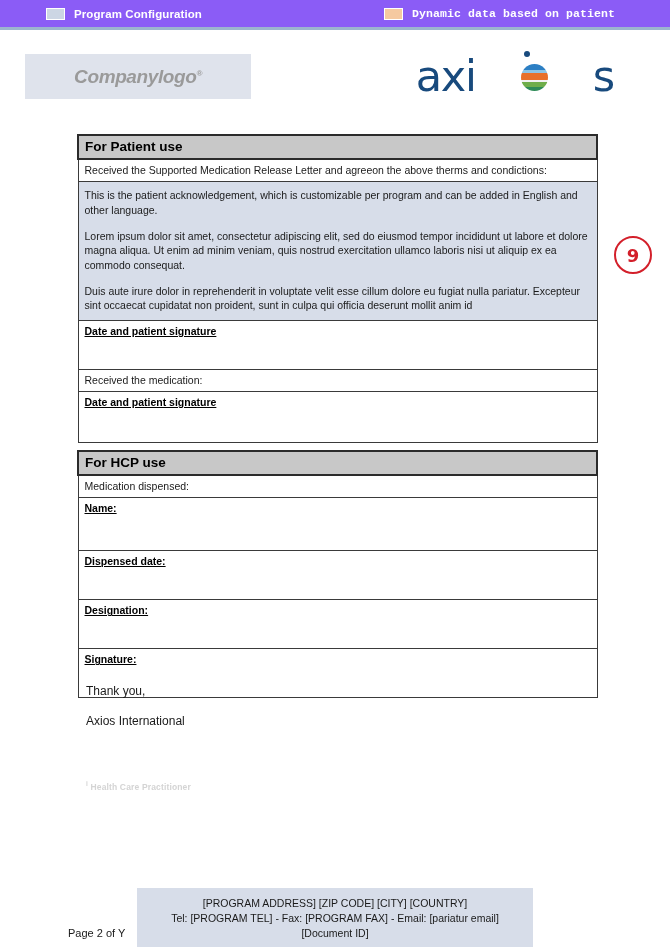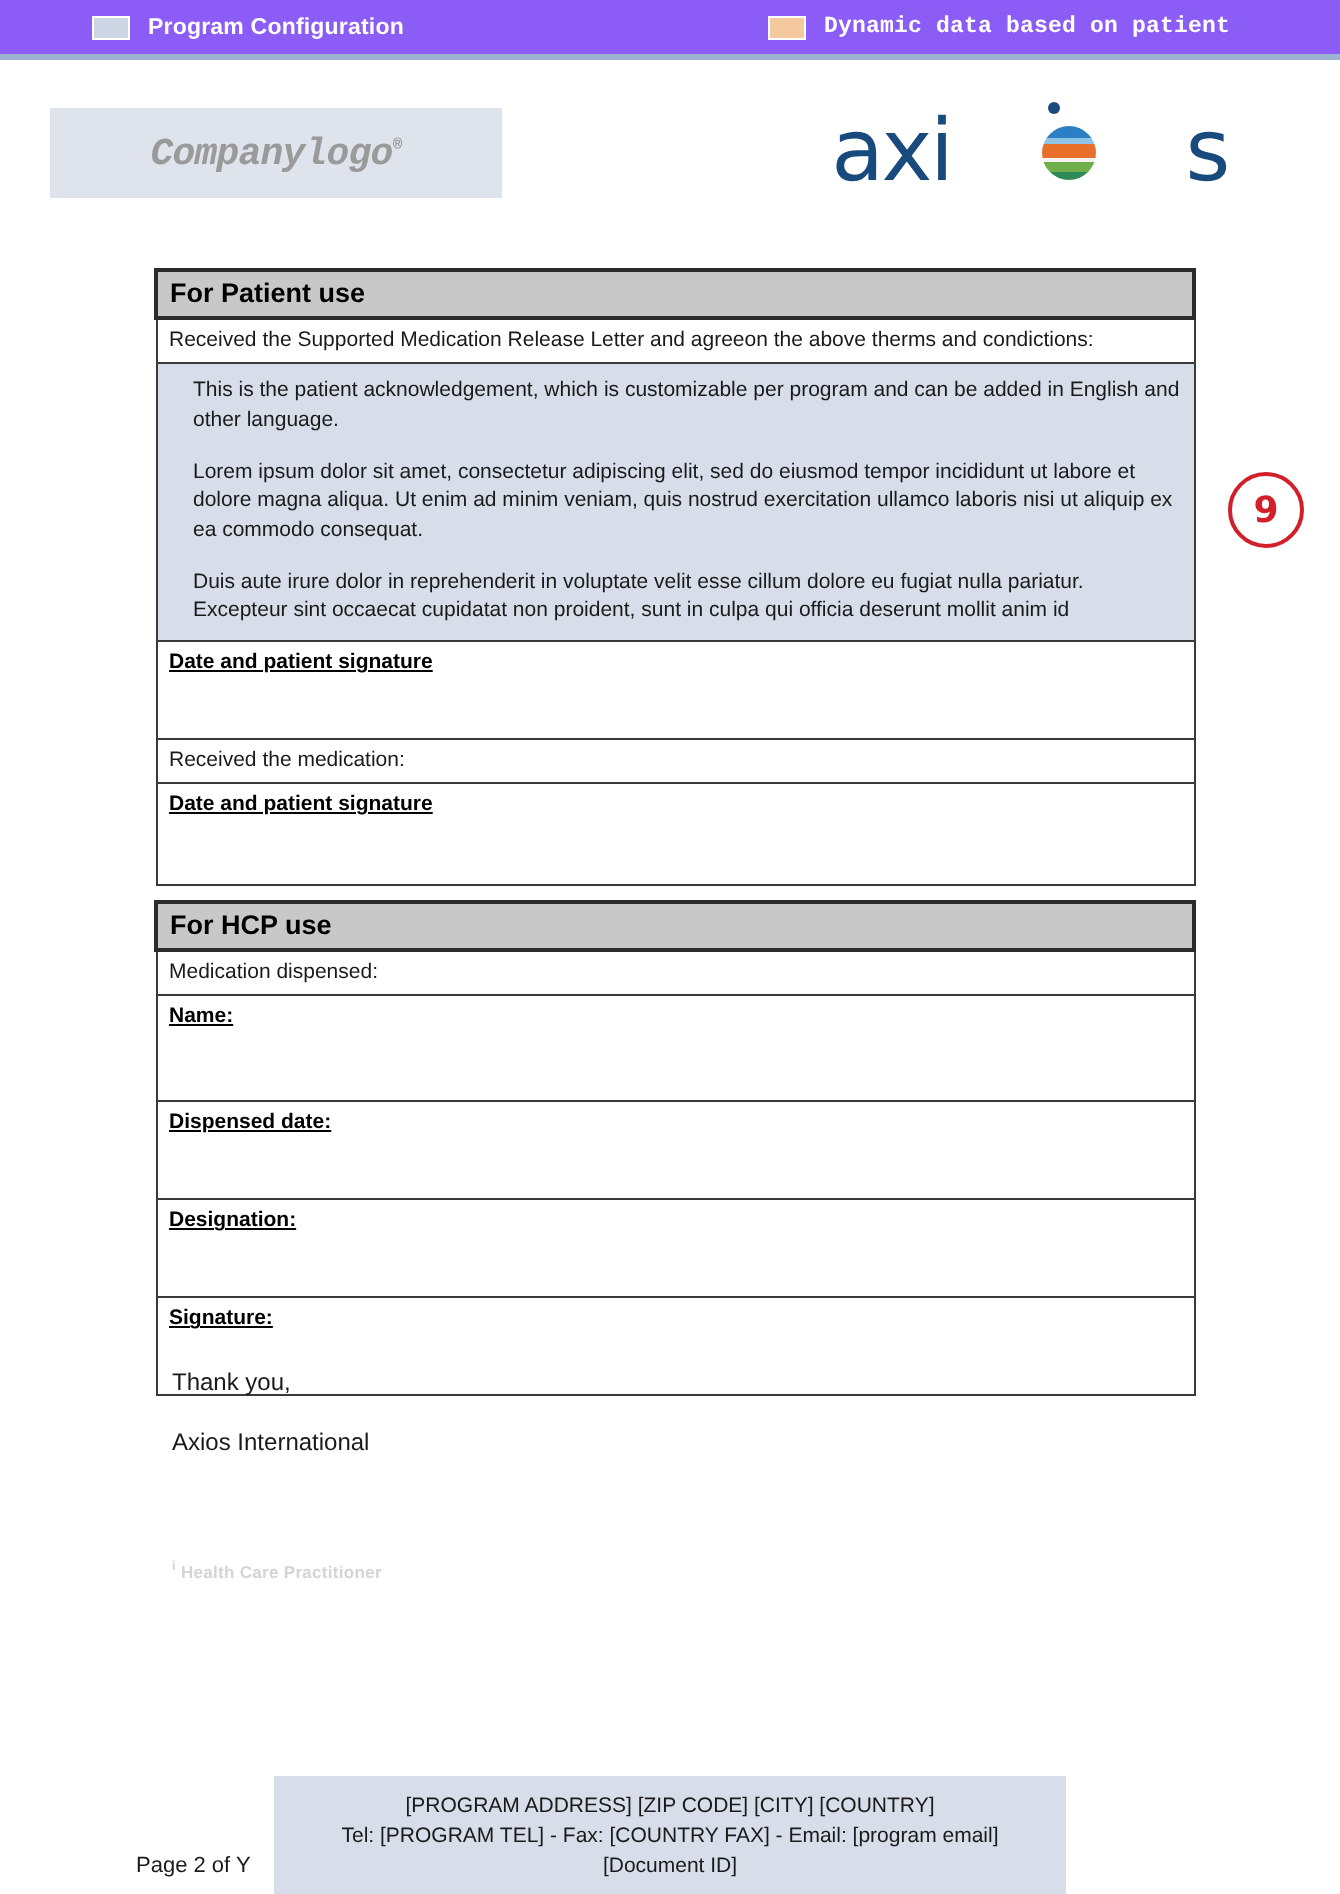--- a/index.html
+++ b/index.html
@@ -66,21 +66,21 @@
     position: absolute;
     left: 25px; top: 24px;
     width: 226px;
     height: 45px;
     background: #dfe3ec;
     display: flex;
     align-items: center;
     justify-content: center;
   }
   .company-logo-text {
-    font-family: Liberation Mono, monospace;
+    font-family: Liberation Sans, sans-serif;
     font-size: 19px;
     font-weight: bold;
     font-style: italic;
     color: #9a9a9a;
     letter-spacing: -0.4px;
   }
   .company-logo-text sup {
     font-size: 8px;
     vertical-align: super;
   }
@@ -163,21 +163,21 @@
     line-height: 1.35;
     margin-top: 24px;
   }
   .cell-blue {
     background: #d7dde9;
     font-size: 10.5px;
     color: #1a1a1a;
     padding: 6px 6px 7px 6px !important;
     line-height: 1.4;
   }
-  .cell-blue p { margin: 0 0 11px 12px; }
+  .cell-blue p { margin: 0 0 11px 0; }
   .cell-blue p:last-child { margin-bottom: 0; }
   .lbl {
     font-size: 10.5px;
     font-weight: bold;
     color: #000;
     text-decoration: underline;
   }
   .row-sign { height: 41px; }
   .row-sign-tall { height: 43px; }
   .row-thin { height: 14px; }
@@ -357,17 +357,17 @@
   <div>Axios International</div>
 </div>
 <div class="footnote">
   <sup>i</sup>
   <span>Health Care Practitioner</span>
 </div>
 
 <div class="page-footer">
   <div class="footer-block">
     <div>[PROGRAM ADDRESS] [ZIP CODE] [CITY] [COUNTRY]</div>
-    <div>Tel: [PROGRAM TEL] - Fax: [COUNTRY FAX] - Email: [program email]</div>
+    <div>Tel: [PROGRAM TEL] - Fax: [PROGRAM FAX] - Email: [pariatur email]</div>
     <div>[Document ID]</div>
   </div>
   <div class="page-num">Page 2 of Y</div>
 </div>
 
 </body></html>

